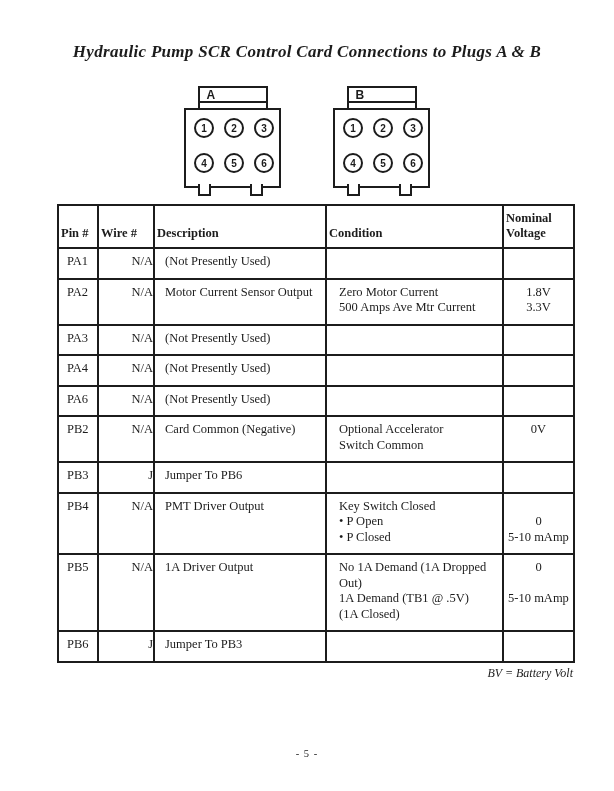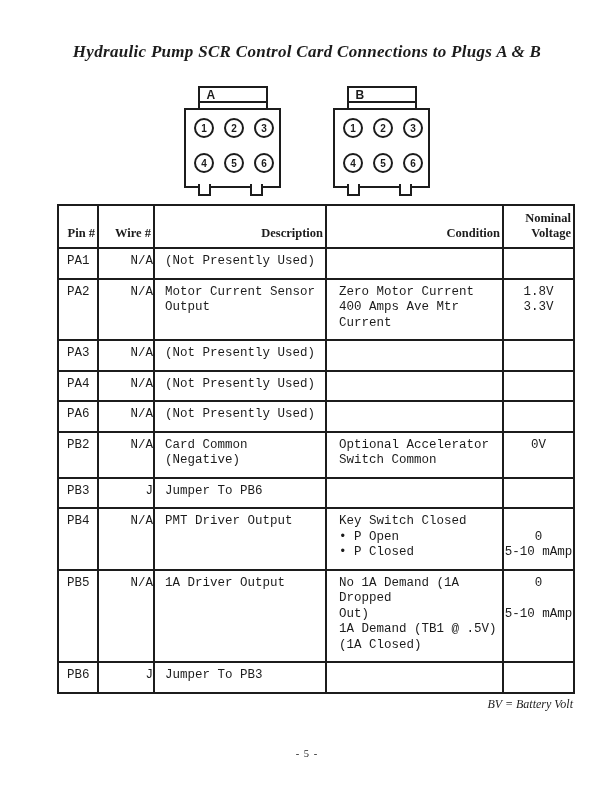--- a/index.html
+++ b/index.html
@@ -89,34 +89,33 @@
     width:516px;
     border-collapse:collapse;
     table-layout:fixed;
   }
   .pins th,.pins td{
     border:2px solid var(--ink);
   }
   .pins th{
     font-size:12.5px;
     font-weight:bold;
-    text-align:right;
+    text-align:left;
     vertical-align:bottom;
     padding:5px 2px 6px;
     line-height:15px;
     white-space:pre-line;
   }
   .pins td{
     font-size:12.5px;
     line-height:15.5px;
     vertical-align:top;
     padding-top:5px;
     padding-bottom:8px;
     white-space:pre-line;
-    font-family:Liberation Mono, monospace;
   }
   td.c-pin{padding-left:8px;}
   td.c-wire{text-align:right;}
   td.c-desc{padding-left:10px;}
   td.c-cond{padding-left:12px;}
   td.c-volt{text-align:center;}
   
   .footnote{
     margin-left:57px;width:516px;
     text-align:right;
@@ -206,21 +205,21 @@
         <td class="c-wire">N/A</td>
         <td class="c-desc">(Not Presently Used)</td>
         <td class="c-cond"></td>
         <td class="c-volt"></td>
       </tr>
       <tr>
         <td class="c-pin">PA2</td>
         <td class="c-wire">N/A</td>
         <td class="c-desc">Motor Current Sensor Output</td>
         <td class="c-cond">Zero Motor Current
-400 Amps Ave Mtr Current</td>
+500 Amps Ave Mtr Current</td>
         <td class="c-volt">1.8V
 3.3V</td>
       </tr>
       <tr>
         <td class="c-pin">PA3</td>
         <td class="c-wire">N/A</td>
         <td class="c-desc">(Not Presently Used)</td>
         <td class="c-cond"></td>
         <td class="c-volt"></td>
       </tr>

